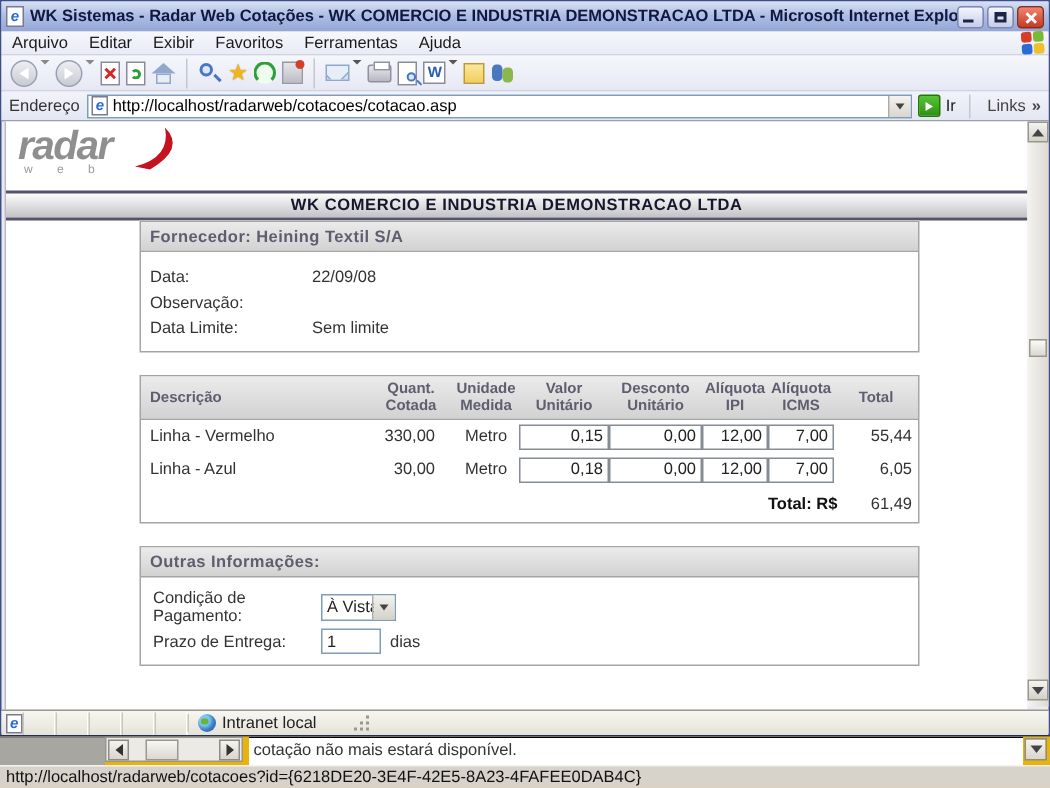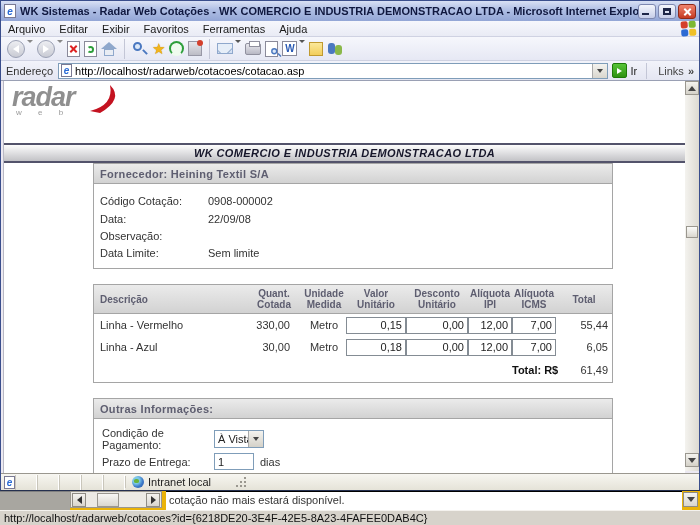--- a/index.html
+++ b/index.html
@@ -103,21 +103,21 @@
   .vs-btn { position:absolute; left:0; width:14px; height:14px; background:linear-gradient(#F4F3EF,#D4D1C8); border:1px solid #9a978f; display:flex; align-items:center; justify-content:center; }
   .vs-up { top:0; } .vs-down { top:372px; }
   .vs-thumb { position:absolute; left:1px; top:145px; width:12px; height:12px; background:linear-gradient(#FBFBF9,#DAD7CF); border:1px solid #9a978f; }
 
   
   .logo-band { position:relative; height:44px; background:#fff; }
   .radar-logo { position:absolute; left:8px; top:2px; }
   .radar-word { font-size:27px; font-weight:bold; font-style:italic; color:#8F8F8F; letter-spacing:-1px; line-height:28px;}
   .radar-web { font-size:8px; letter-spacing:7px; color:#9a9a9a; margin:-3px 0 0 4px; }
   .swoosh { position:absolute; left:76px; top:-2px; }
-  .company-band { height:20px; margin-top:18px; background:linear-gradient(#FDFDFD,#C2C2C6); border-top:2px solid #53536B; border-bottom:2px solid #53536B; display:flex; align-items:center; justify-content:center;font-style:italic; }
+  .company-band { height:20px; margin-top:2px; background:linear-gradient(#FDFDFD,#C2C2C6); border-top:2px solid #53536B; border-bottom:2px solid #53536B; display:flex; align-items:center; justify-content:center; }
   .company-band span { font-weight:bold; color:#16162A; letter-spacing:.4px; }
   .pagebody { }
   .box { width:520px; margin-left:89px; border:1px solid #A5A5A5; background:#fff; margin-bottom:15px; }
   .box-head { height:20px; background:linear-gradient(#EBEBEB,#D2D2D2); border-bottom:1px solid #A5A5A5; display:flex; align-items:center; padding-left:6px; font-weight:bold; color:#5E5E70; letter-spacing:.3px;}
   .f-body { padding:8px 6px 6px 6px; }
   .f-row { display:flex; height:18px; align-items:center; }
   .f-label { width:108px; color:#333; }
   .f-value { color:#333; }
 
   
@@ -328,24 +328,20 @@
       </div>
 
       <div class="pagebody">
 
         <div class="box">
           <div class="box-head">
               <span>Fornecedor: Heining Textil S/A</span>
             </div>
           <div class="f-body">
             <div class="f-row">
-              <span class="f-label">Código Cotação:</span>
-              <span class="f-value">0908-000002</span>
-            </div>
-            <div class="f-row">
               <span class="f-label">Data:</span>
               <span class="f-value">22/09/08</span>
             </div>
             <div class="f-row" style="height:16px;">
               <span class="f-label">Observação:</span>
               <span class="f-value"></span>
             </div>
             <div class="f-row">
               <span class="f-label">Data Limite:</span>
               <span class="f-value">Sem limite</span>

